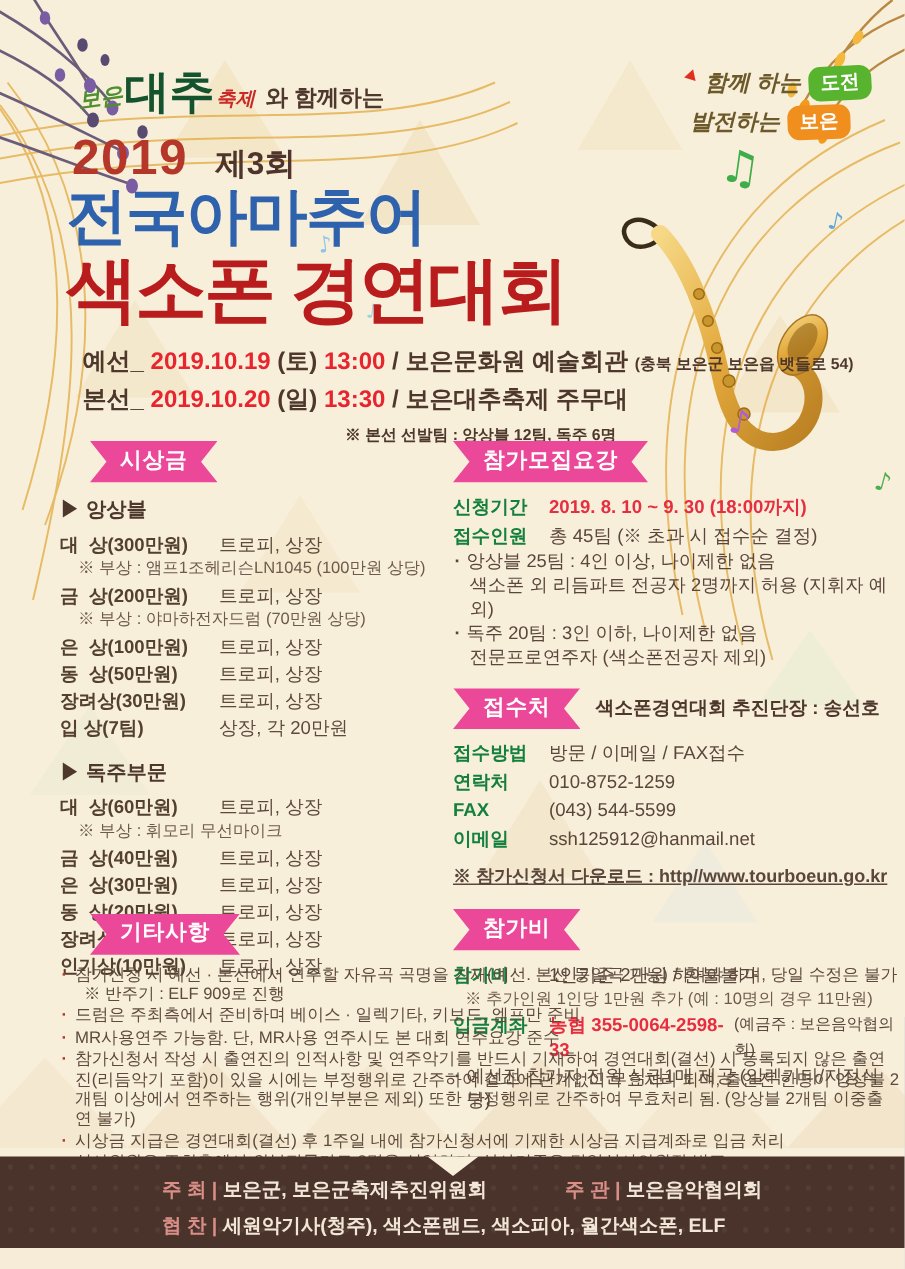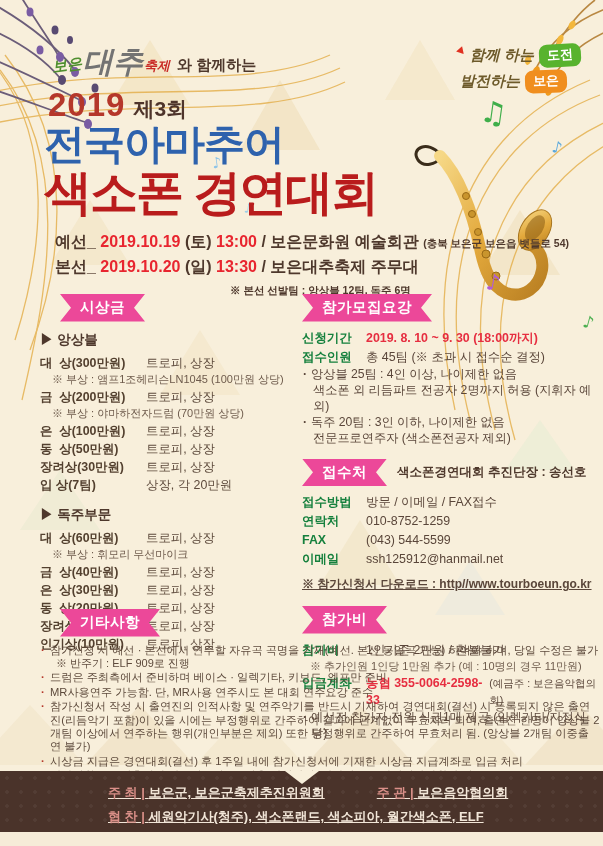--- a/index.html
+++ b/index.html
@@ -11,37 +11,37 @@
   .content {z-index:2;}
 
   
   .ribbon {display:inline-block; background:#ec4899; color:#fff; font-weight:bold;
            font-size:14.5px; line-height:1; padding:6px 20px 7px; letter-spacing:.5px;
            clip-path:polygon(0 0,100% 0,calc(100% - 11px) 50%,100% 100%,0 100%,11px 50%);}
 
   
   .logo-row {position:absolute; left:52px; top:48px; display:flex; align-items:flex-end; z-index:2;}
   .logo-boeun {font-size:15px; font-weight:bold; font-style:italic; color:#4f8f2f; transform:rotate(-8deg); margin-right:1px;}
-  .logo-daechu {font-size:30px; font-weight:bold; font-style:italic; color:#737373; line-height:.9;}
+  .logo-daechu {font-size:30px; font-weight:bold; color:#14532d; line-height:.9;}
   .logo-chukje {font-size:13px; font-weight:bold; font-style:italic; color:#c92a26; margin-left:1px;}
   .logo-tail {font-size:15px; font-weight:bold; color:#4e382c; margin-left:7px;}
 
   .slogan {position:absolute; right:22px; top:44px; text-align:right; z-index:2;}
   .slogan .row {display:flex; justify-content:flex-end; align-items:center; gap:5px;}
   .slogan .row + .row {margin-top:3px; margin-right:14px;}
   .script {font-style:italic; font-weight:bold; color:#6d5a2a; font-size:15px;}
   .badge {display:inline-block; color:#fff; font-weight:bold; font-size:13px; padding:2px 8px 3px; border-radius:8px;}
   .badge-g {background:#58b32e; transform:rotate(-3deg);}
   .badge-o {background:#f08e1e; transform:rotate(-2deg);}
   .flag {width:0; height:0; border-left:4px solid transparent; border-right:4px solid transparent;
          border-bottom:7px solid #e03020; transform:rotate(18deg); margin-bottom:12px;}
 
   .year-row {position:absolute; left:48px; top:86px; display:flex; align-items:baseline; z-index:2;}
   .year {font-size:33px; font-weight:bold; color:#b5372a; letter-spacing:1px;}
-  .edition {font-size:21px; font-weight:bold; color:#4e342b; margin-left:8px;}
+  .edition {font-size:21px; font-weight:bold; color:#4e342b; margin-left:18px;}
 
   .title1 {position:absolute; left:44px; top:117px; font-size:41px; font-weight:bold; color:#2e62ad; letter-spacing:-1px; z-index:2;}
   .title2 {position:absolute; left:44px; top:161px; font-size:48px; font-weight:bold; color:#b91c1c; letter-spacing:-2px; z-index:2;}
 
   
   .schedule {position:absolute; left:55px; top:230px; font-size:16px; font-weight:bold; color:#4e382c; line-height:23px; z-index:2; white-space:nowrap;}
   .s-red {color:#e8252f;}
   .s-note-sm {font-size:10.5px;}
   .sched-note {margin-left:175px; font-size:10.5px; margin-top:1px;}
 
@@ -76,21 +76,21 @@
   .etc-list li::before {content:"·"; position:absolute; left:1px; color:#b5372a; font-weight:bold;}
   .etc-list .sub {font-size:11px; padding-left:6px;}
 
   
   .footer {position:absolute; left:0; top:771px; width:603px; height:61px; background:#4a332a; z-index:3;
            background-image:radial-gradient(circle, rgba(255,255,255,0.05) 1.5px, transparent 2px);
            background-size:14px 14px;}
   .notch {position:absolute; top:0; left:50%; transform:translateX(-50%); width:0; height:0;
           border-left:17px solid transparent; border-right:17px solid transparent; border-top:13px solid #f8efdb;}
   .footer-inner {position:absolute; left:108px; top:13px; font-size:13px; font-weight:bold; color:#f2e6d8;}
-  .f-row {display:flex; gap:52px;text-decoration:underline;}
+  .f-row {display:flex; gap:52px;}
   .f-row + .f-row {margin-top:6px;}
   .f-label {color:#d98f88;}
   .bottom-strip {position:absolute; left:0; top:832px; width:603px; height:14px; background:#f6ecd8; z-index:3;}
 
   
   .note {position:absolute; font-family:"DejaVu Sans", sans-serif; z-index:1; line-height:1;}
   .n1 {left:480px; top:98px;  font-size:30px; color:#3fae4a; transform:rotate(8deg);}
   .n2 {left:552px; top:140px; font-size:16px; color:#5aa8dc; transform:rotate(12deg);}
   .n3 {left:486px; top:272px; font-size:22px; color:#b05cd6; transform:rotate(10deg);}
   .n4 {left:212px; top:156px; font-size:15px; color:#8ec4e8; transform:rotate(-8deg);}

